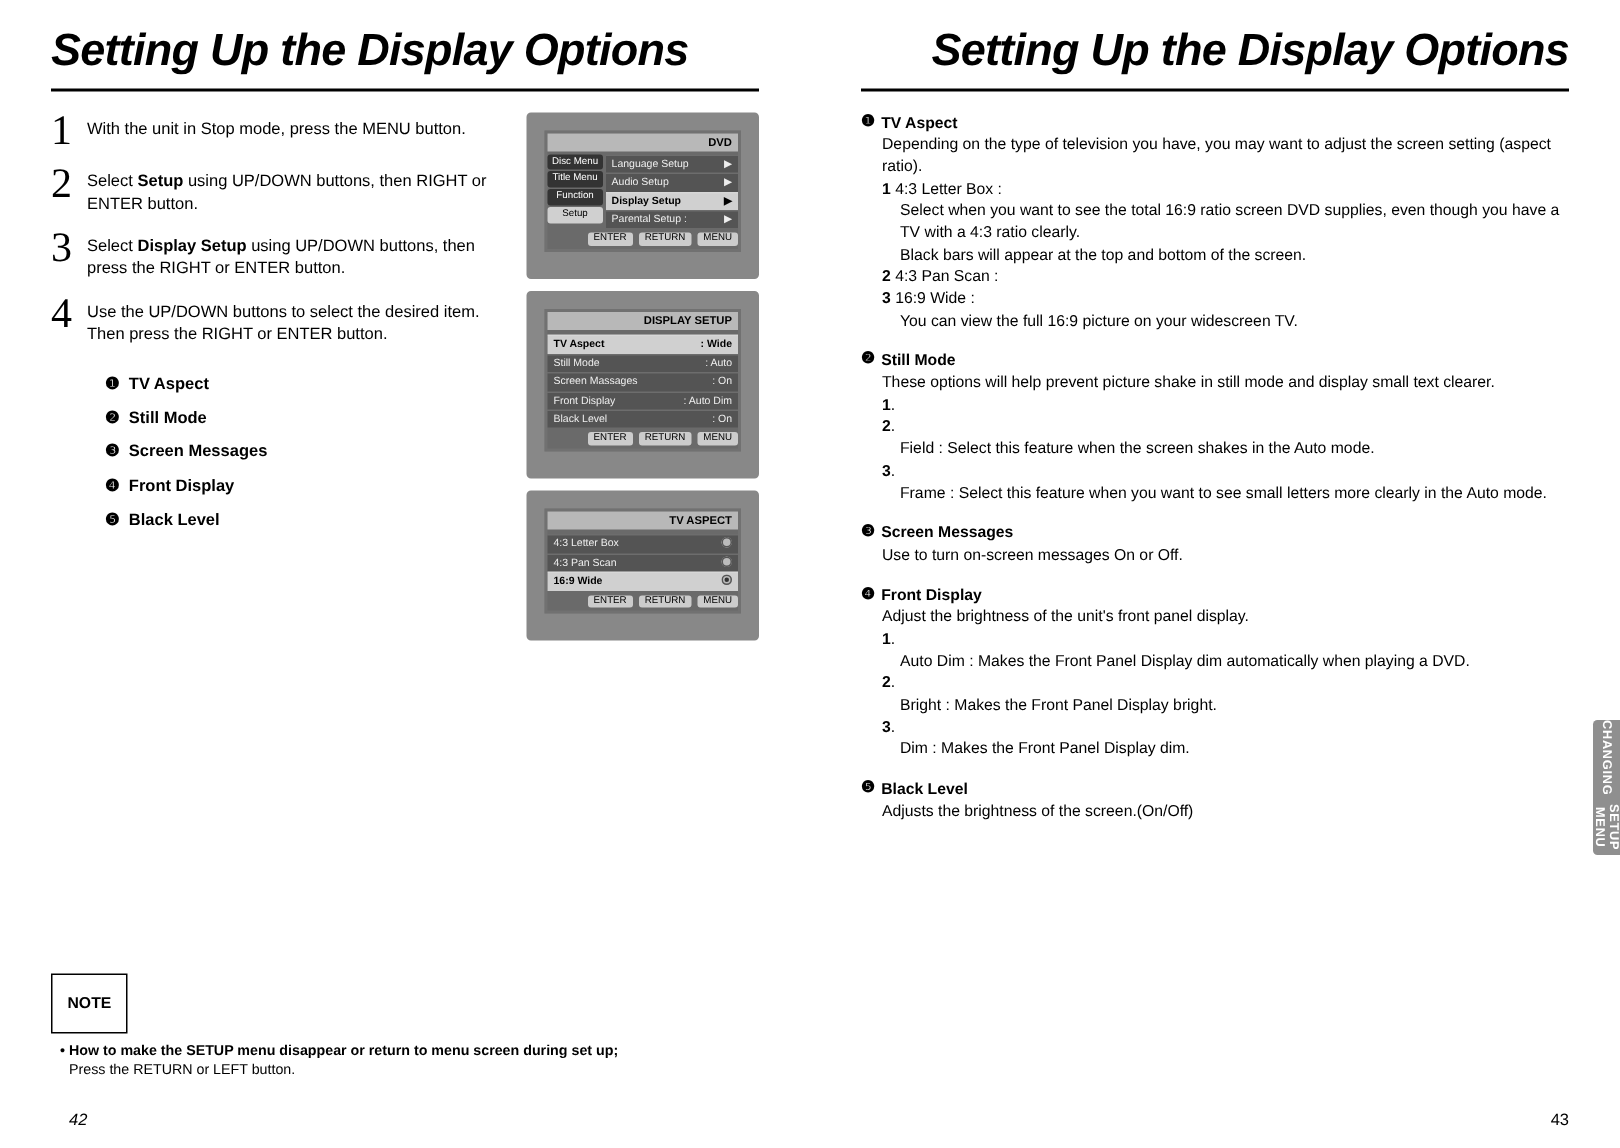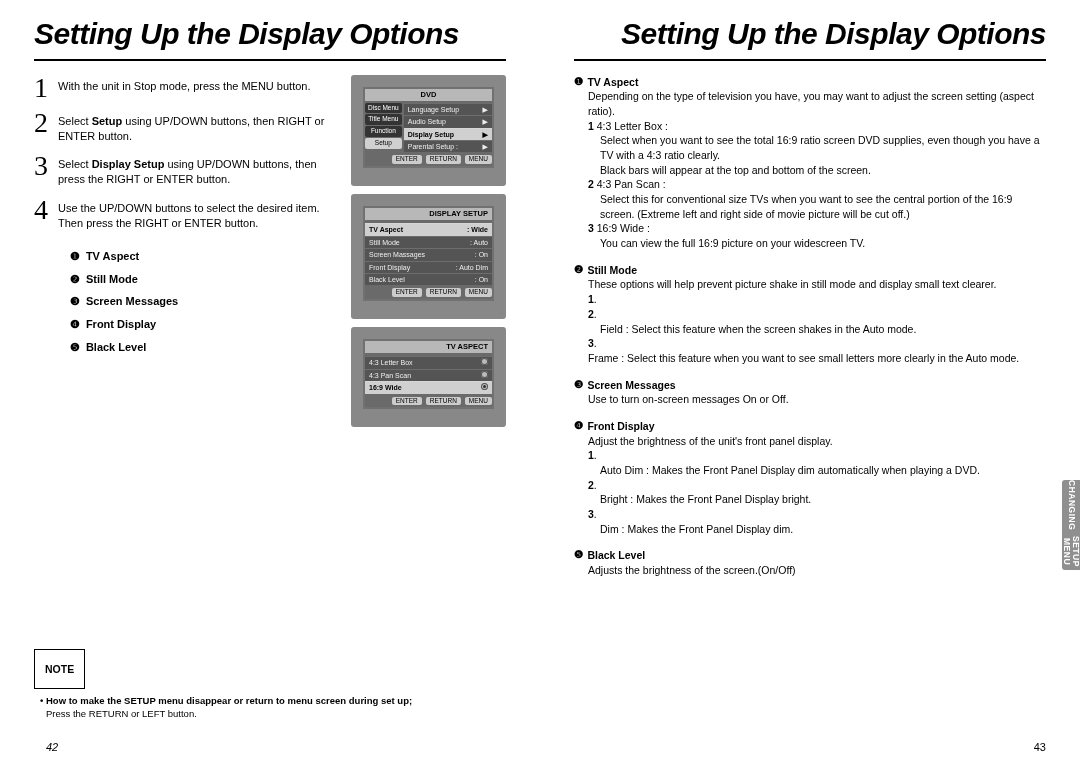--- a/index.html
+++ b/index.html
@@ -186,21 +186,21 @@
           <div class="opt">
               <span class="marker">❺</span>
               <span>Black Level</span>
             </div>
         </div>
       </div>
 
       <div class="screens-col">
 
         <div class="tv-screen">
-          <div class="header" style="text-align:center">DVD</div>
+          <div class="header" style="text-align:right">DVD</div>
           <div class="main-row">
             <div class="sidebar">
               <span class="pill">Disc Menu</span>
               <span class="pill">Title Menu</span>
               <span class="pill">Function</span>
               <span class="pill sel">Setup</span>
             </div>
             <div class="list">
               <div class="list-row">
                   <span>Language Setup</span>
@@ -305,37 +305,36 @@
           <div class="rsec-head">
             <span class="marker">❶</span>
             <span>TV Aspect</span>
           </div>
           <div class="rsec-body">
             <div>Depending on the type of television you have, you may want to adjust the screen setting (aspect ratio).</div>
             <div class="enum"><b>1</b> 4:3 Letter Box :</div>
             <div style="margin-left: 12px;">Select when you want to see the total 16:9 ratio screen DVD supplies, even though you have a TV with a 4:3 ratio clearly.</div>
             <div style="margin-left: 12px;">Black bars will appear at the top and bottom of the screen.</div>
             <div class="enum"><b>2</b> 4:3 Pan Scan :</div>
-            <div style="margin-left: 12px;">Select this for conventional size TVs when you want to see the central portion of the 16:9 screen. (Extreme left and right side of movie picture will be cut off.)</div>
             <div class="enum"><b>3</b> 16:9 Wide :</div>
             <div style="margin-left: 12px;">You can view the full 16:9 picture on your widescreen TV.</div>
           </div>
         </div>
         <div class="rsec">
           <div class="rsec-head">
             <span class="marker">❷</span>
             <span>Still Mode</span>
           </div>
           <div class="rsec-body">
             <div>These options will help prevent picture shake in still mode and display small text clearer.</div>
             <div class="enum"><b>1</b>.</div>
             <div class="enum"><b>2</b>.</div>
             <div style="margin-left: 12px;">Field : Select this feature when the screen shakes in the Auto mode.</div>
             <div class="enum"><b>3</b>.</div>
-            <div style="">Frame : Select this feature when you want to see small letters more clearly in the Auto mode.</div>
+            <div style="margin-left: 12px;">Frame : Select this feature when you want to see small letters more clearly in the Auto mode.</div>
           </div>
         </div>
         <div class="rsec">
           <div class="rsec-head">
             <span class="marker">❸</span>
             <span>Screen Messages</span>
           </div>
           <div class="rsec-body">
             <div>Use to turn on-screen messages On or Off.</div>
           </div>

